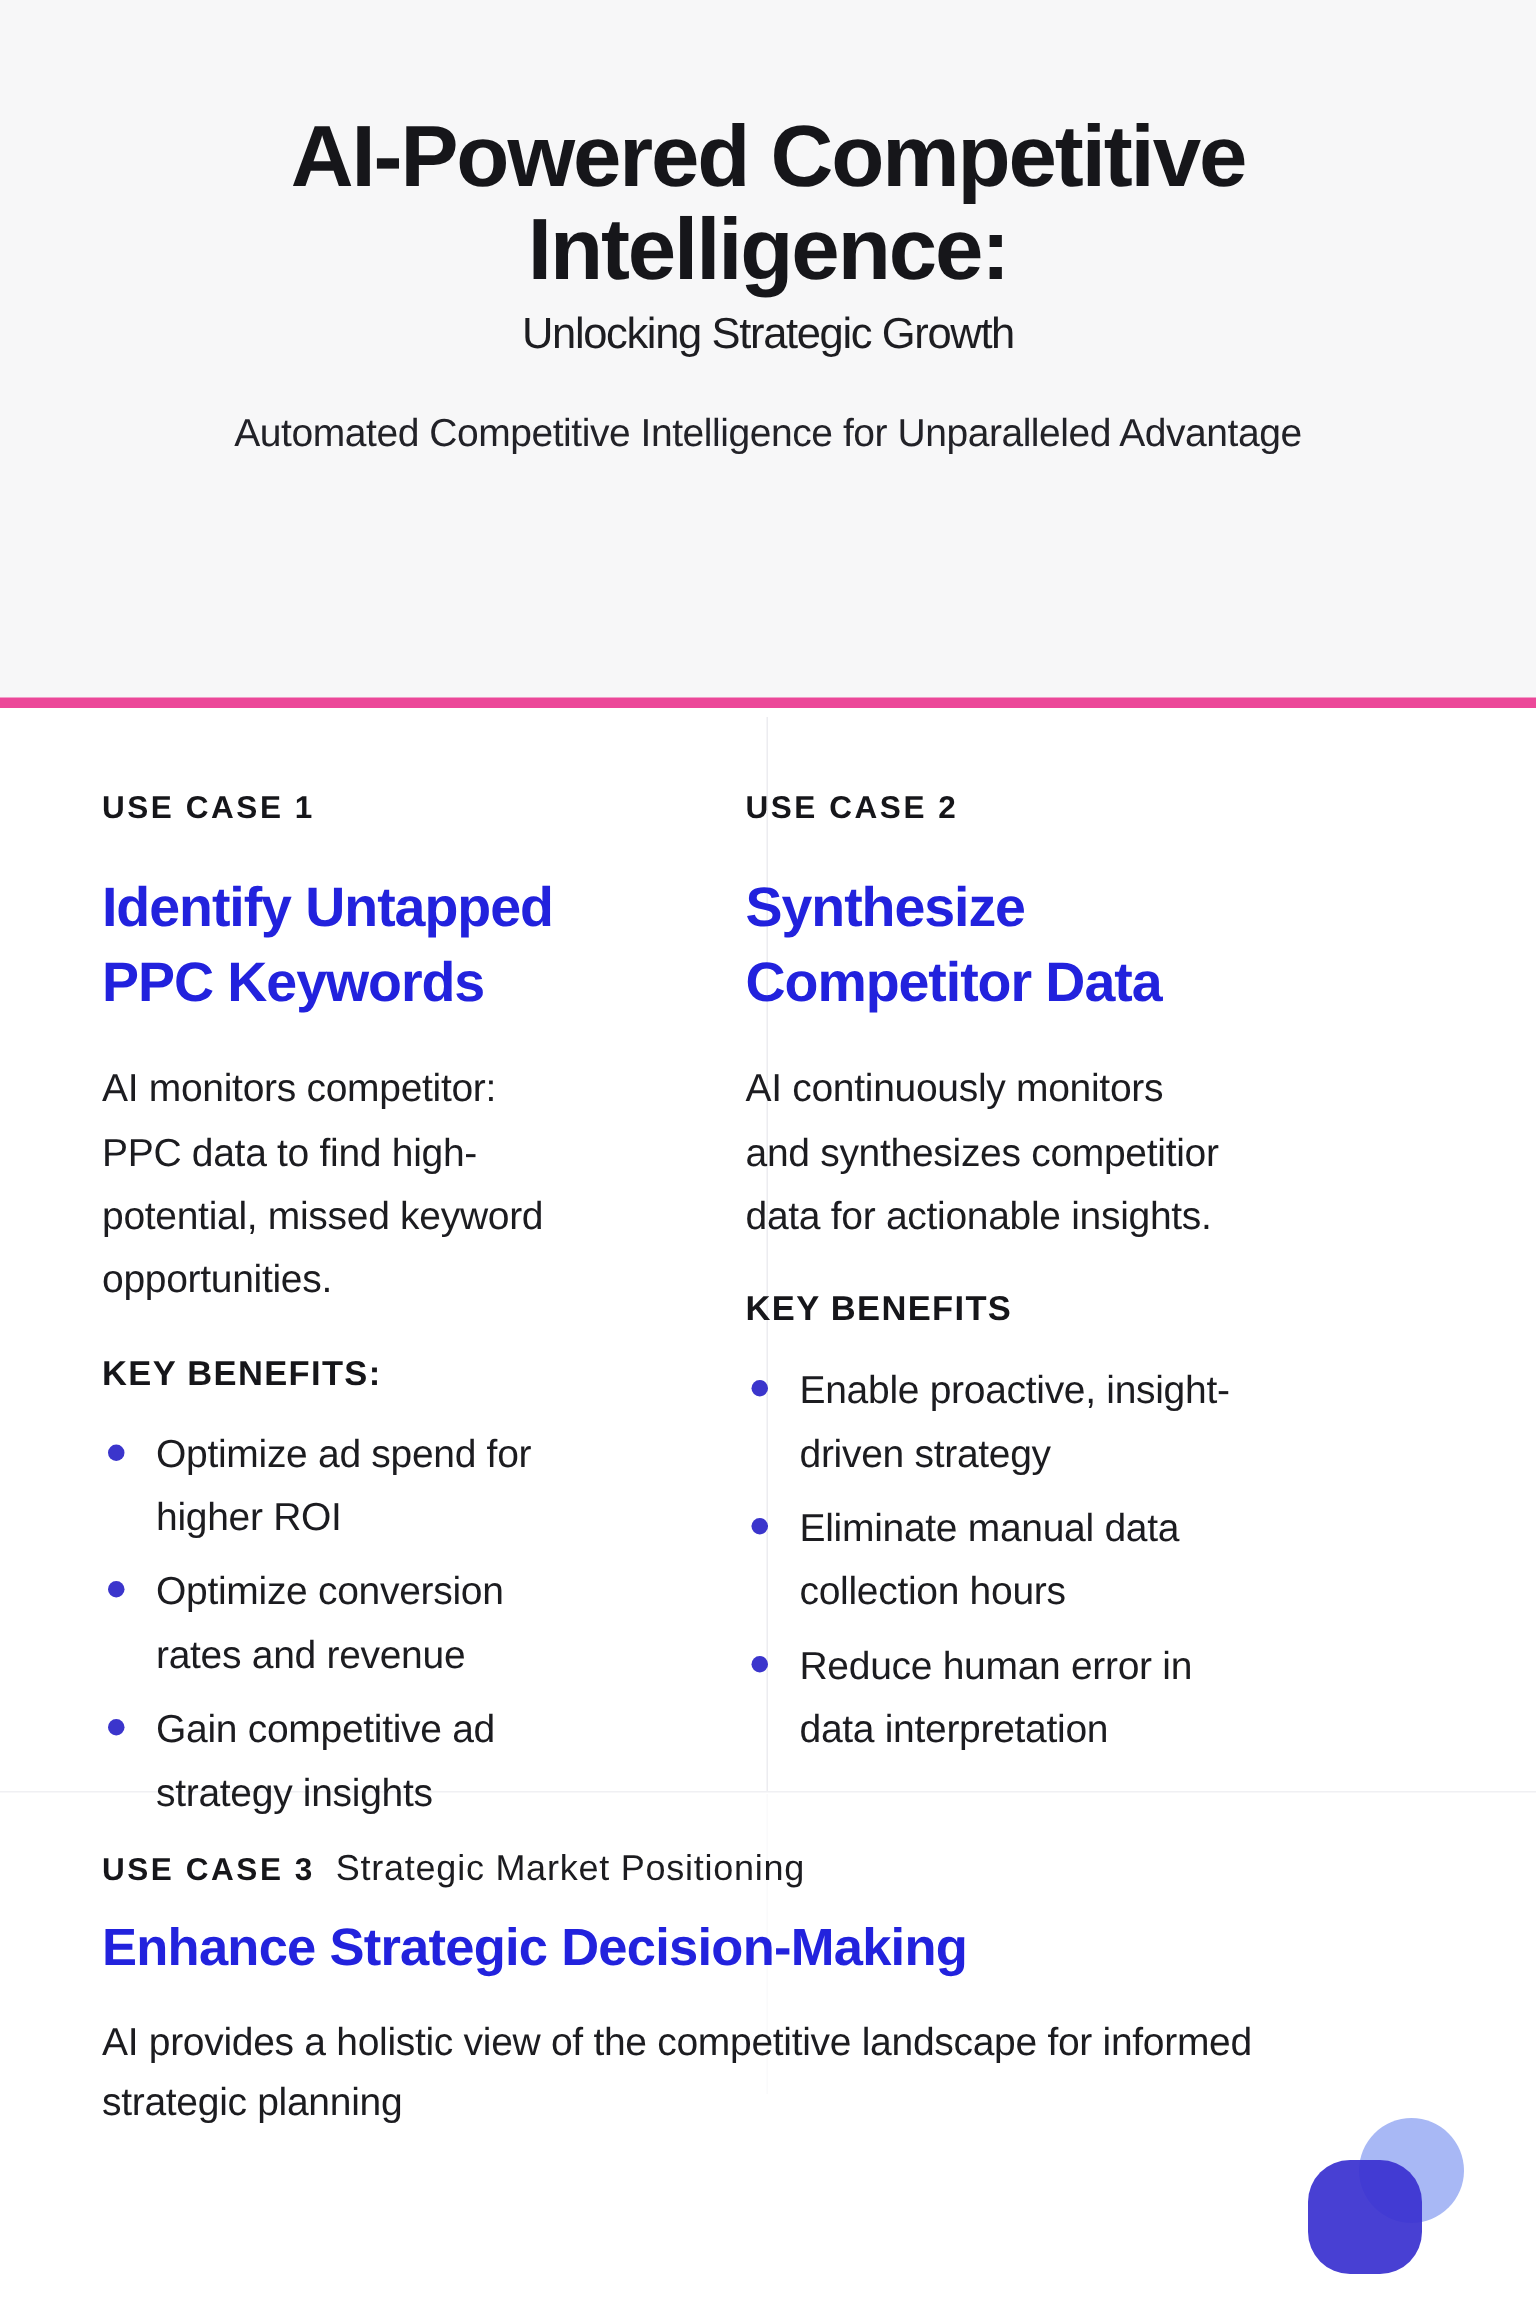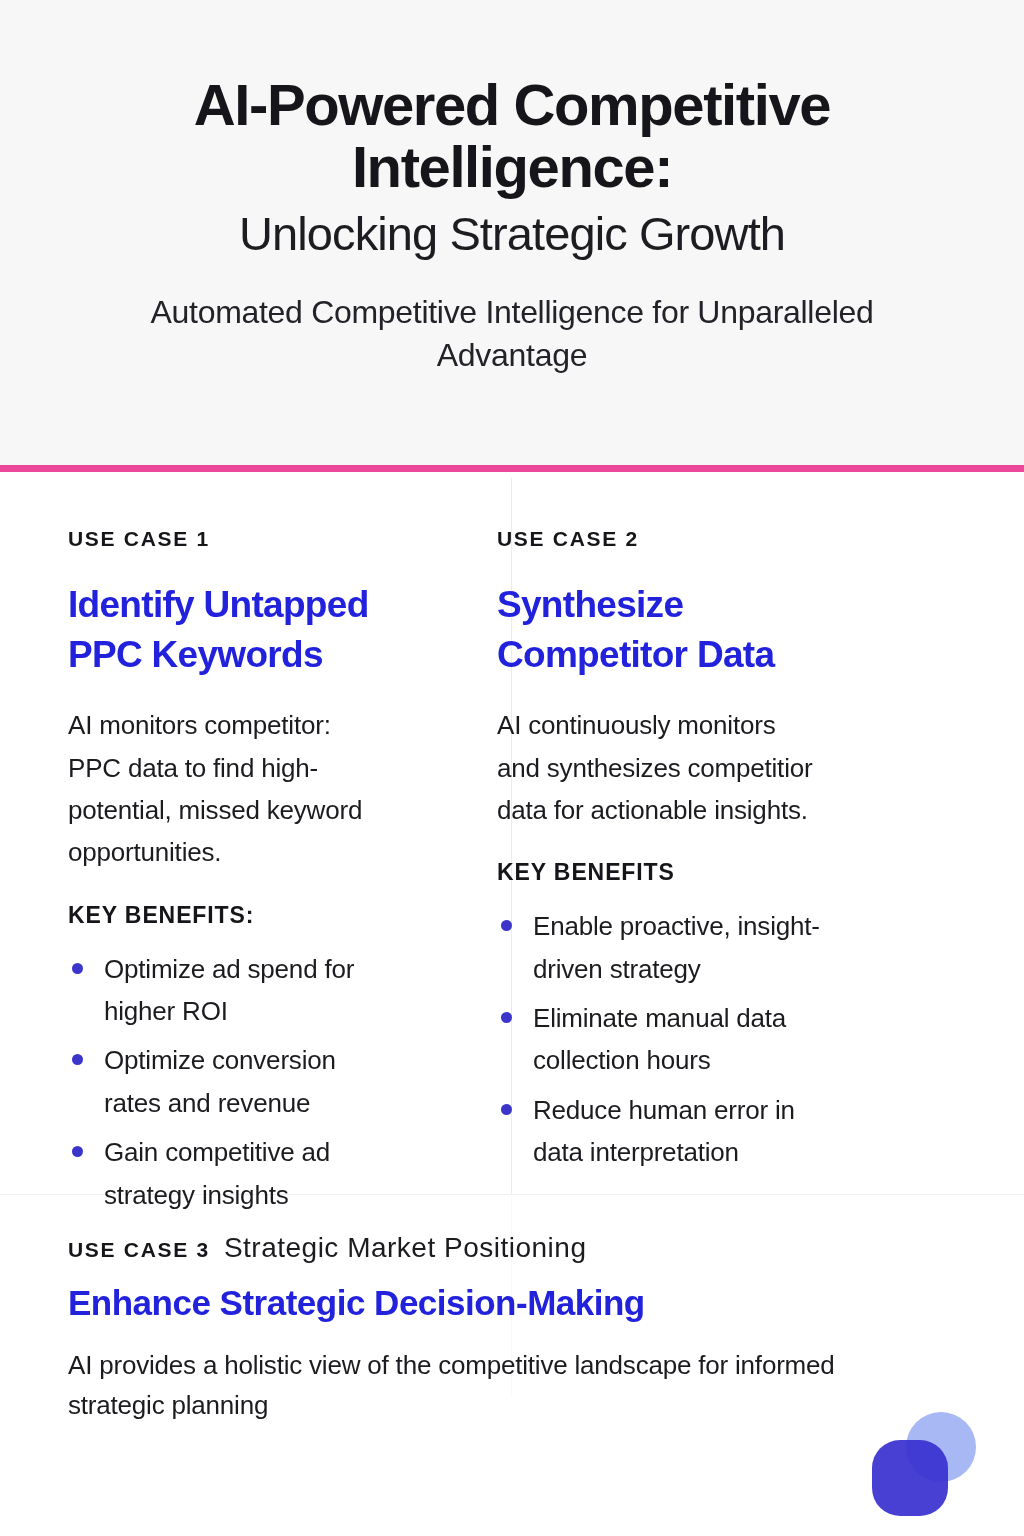--- a/index.html
+++ b/index.html
@@ -19,27 +19,27 @@
     display:flex; flex-direction:column; align-items:center;
     padding-top:74px;
   }
   .title {
     width:820px; text-align:center;
     font-size:58px; font-weight:700; line-height:1.07;
     letter-spacing:-1.4px; color:#16161a;
   }
   .subtitle {
     width:860px; text-align:center;
-    font-size:47px; font-weight:400; line-height:1.1;
+    font-size:29px; font-weight:400; line-height:1.1;
     letter-spacing:-0.9px; color:#1d1d21;
     margin-top:10px;
   }
   .tagline {
     width:780px; text-align:center;
-    font-size:32px; font-weight:400; line-height:1.35;
+    font-size:26px; font-weight:400; line-height:1.35;
     letter-spacing:-0.3px; color:#222228;
     margin-top:31px;
   }
 
   
   .columns {
     position:absolute; left:0; top:472px; width:1024px; height:722px;
     display:flex;
   }
   .col {
@@ -96,21 +96,21 @@
   .bottom {
     position:absolute; left:0; top:1195px; width:1024px; height:341px;
     padding:37px 68px 0 68px;
   }
   .bottom-row { display:flex; align-items:baseline; gap:14px; }
   .bottom-kicker {
     font-size:21px; font-weight:700; letter-spacing:1.7px;
     color:#16161a; text-transform:uppercase;
   }
   .bottom-tag {
-    font-size:28px; font-weight:400; letter-spacing:0.5px;
+    font-size:24px; font-weight:400; letter-spacing:0.5px;
     color:#1c1c20;
   }
   .bottom-head {
     margin-top:18px;
     font-size:35px; font-weight:700; letter-spacing:-0.5px;
     color:#2222dd; line-height:1.2;
   }
   .bottom-body {
     margin-top:21px; width:830px;
     font-size:26px; font-weight:400; line-height:1.55;

